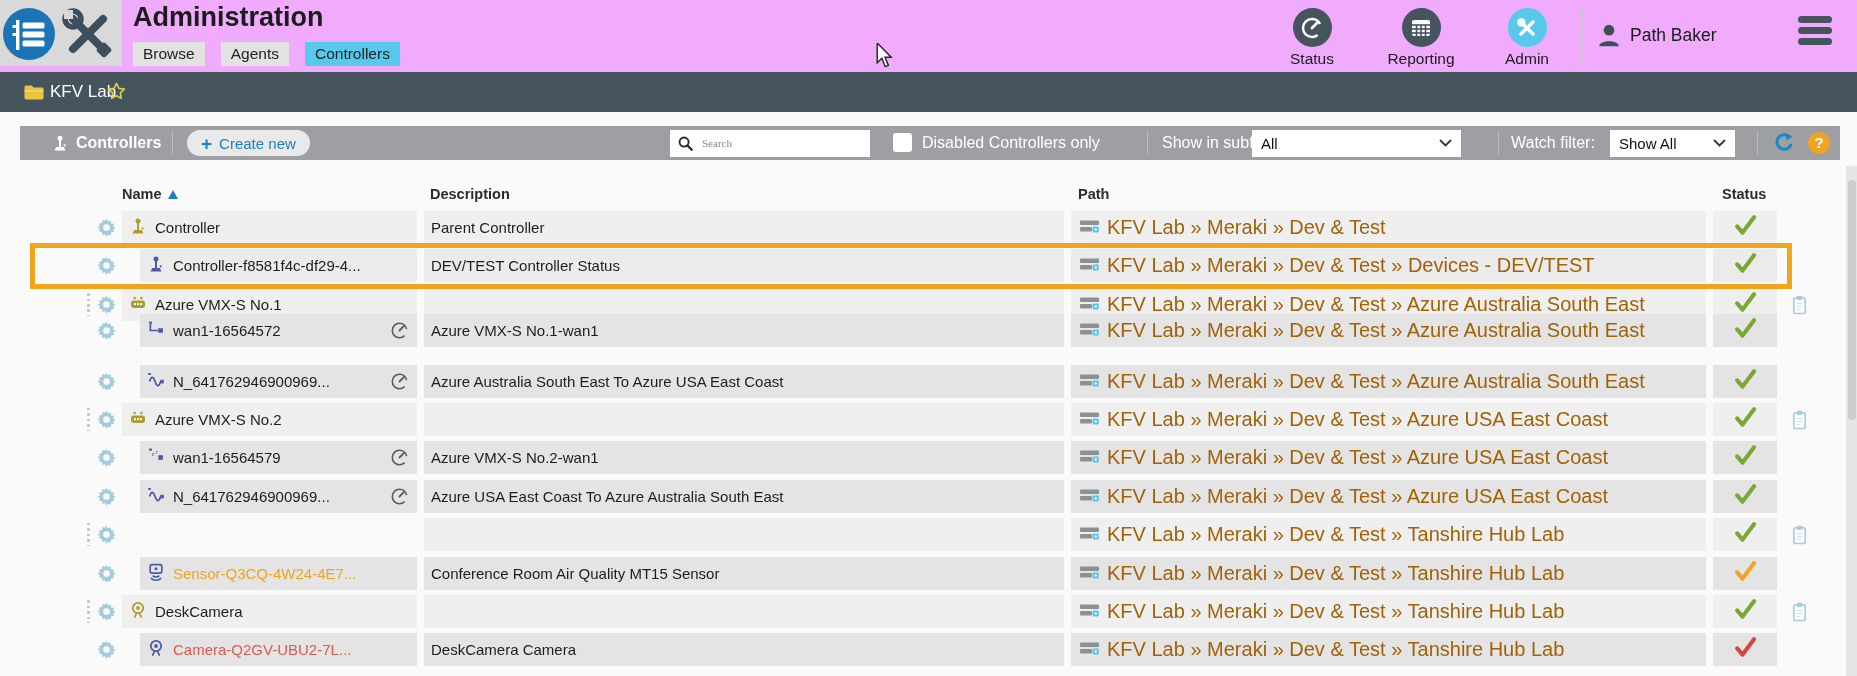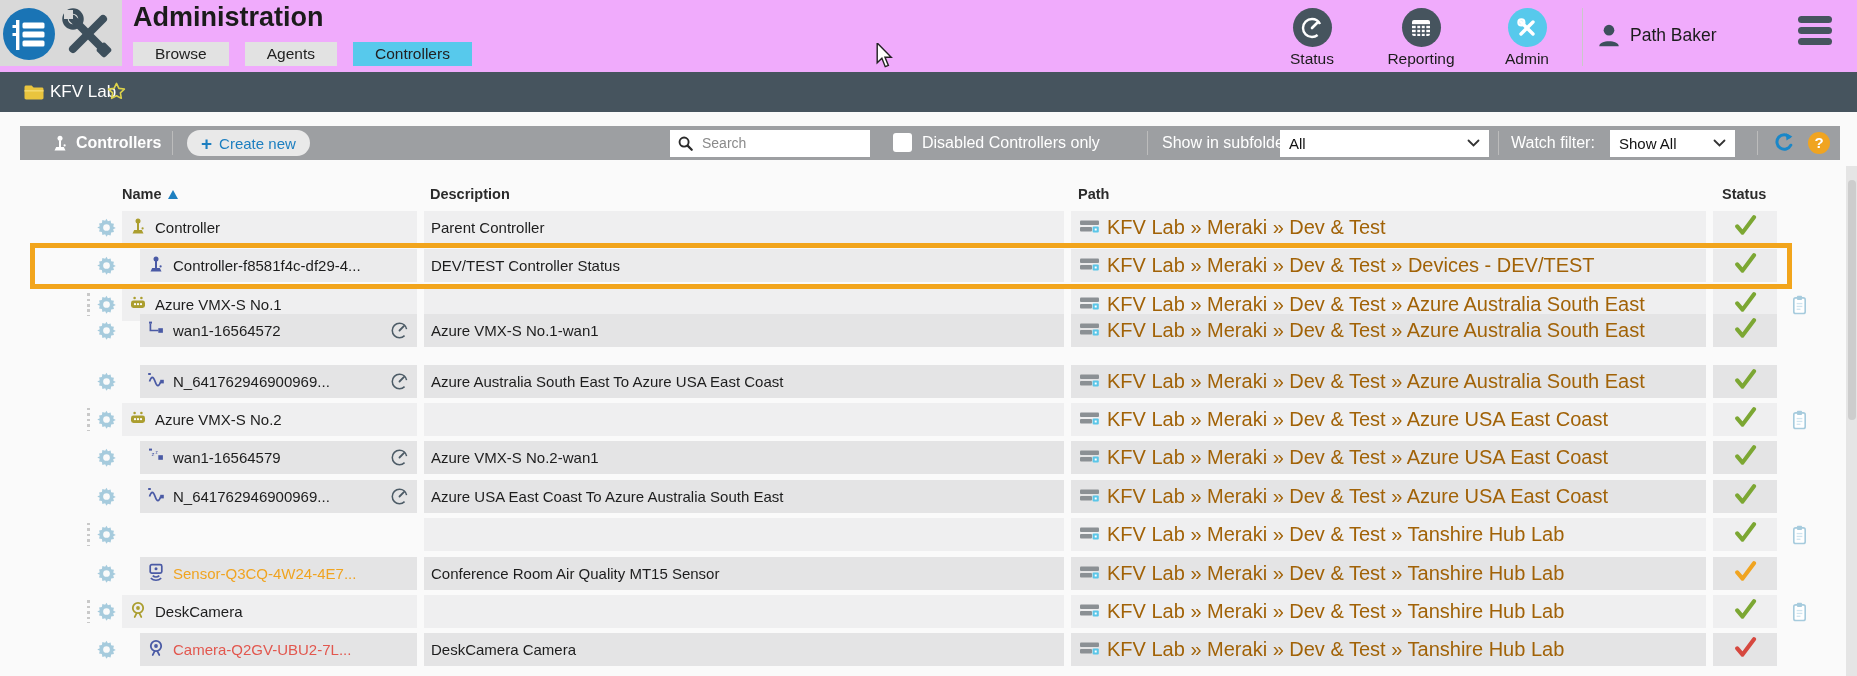--- a/index.html
+++ b/index.html
@@ -4,21 +4,21 @@
 <style>
   html,body{margin:0;padding:0;background:#e9e9e9;}
   #app{position:relative;width:1857px;height:676px;background:#fafafa;
        font-family:"Liberation Sans",sans-serif;overflow:hidden;}
   
   .topbar{position:absolute;left:0;top:0;width:1857px;height:72px;background:#f0abfc;}
   .logo-box{position:absolute;left:0;top:0;width:122px;height:66px;background:#d9d9d9;}
   .logo-box svg{position:absolute;}
   .page-title{position:absolute;left:133px;top:2px;font-size:27px;font-weight:600;color:#1b1b1b;}
   .tabs{position:absolute;left:133px;top:42px;display:flex;gap:16px;}
-  .tab{height:24px;line-height:24px;padding:0 22px;background:#e2e2e2;color:#222;
+  .tab{height:24px;line-height:24px;padding:0 10px;background:#e2e2e2;color:#222;
        font-size:15.5px;cursor:pointer;}
   .tab.active{background:#57c9ec;}
   .navitem{position:absolute;top:8px;width:78px;text-align:center;cursor:pointer;}
   .navitem .circ{width:39px;height:39px;border-radius:50%;background:#46545e;margin:0 auto;
        display:flex;align-items:center;justify-content:center;}
   .navitem .circ.cyan{background:#57c9ec;}
   .navitem .navlabel{font-size:15.5px;color:#1c1c1c;margin-top:3px;}
   .vdiv-top{position:absolute;left:1582px;top:8px;width:1px;height:58px;background:#c9c9c9;}
   .useritem{position:absolute;left:1596px;top:22px;display:flex;align-items:center;gap:8px;cursor:pointer;}
   .username{font-size:17.5px;color:#1c1c1c;}
@@ -32,22 +32,22 @@
   .toolbar .tb-abs{position:absolute;top:0;height:34px;display:flex;align-items:center;}
   .tb-label{color:#fff;font-size:16px;}
   .tb-label.bold{font-weight:700;}
   .tb-div{position:absolute;top:5px;width:1px;height:24px;background:#bcbcbc;}
   .pill{position:absolute;top:4px;height:26px;background:#e9e9e9;border-radius:13px;
         display:flex;align-items:center;padding:0 14px;gap:7px;cursor:pointer;}
   .pill .plus{color:#1d7fc0;font-size:19px;font-weight:700;line-height:1;}
   .pill .pill-txt{color:#1d7fc0;font-size:15px;}
   .searchbox{position:absolute;top:3.5px;height:27px;background:#fff;display:flex;
         align-items:center;padding:0 7px;gap:6px;}
-  .searchbox input{border:none;outline:none;font-size:14px;width:140px;background:transparent;
-        font-family:Liberation Sans, sans-serif;color:#333;}
+  .searchbox input{border:none;outline:none;font-size:11px;width:140px;background:transparent;
+        font-family:Liberation Serif, serif;color:#333;}
   .searchbox input::placeholder{color:#8a8a8a;}
   .cbx{position:absolute;top:7px;width:19px;height:19px;background:#fff;border-radius:3px;cursor:pointer;}
   .select{position:absolute;top:3.5px;height:27px;background:#fff;display:flex;align-items:center;
         justify-content:space-between;padding:0 9px;font-size:15px;color:#111;cursor:pointer;box-sizing:border-box;}
   .helpcirc{position:absolute;top:6px;width:22px;height:22px;border-radius:50%;background:#f0a421;
         color:#fff;font-size:15px;font-weight:700;text-align:center;line-height:22px;cursor:pointer;}
   .refresh{position:absolute;top:5px;cursor:pointer;}
   
   .thead{position:absolute;top:186px;font-size:14.5px;font-weight:700;color:#2b2b2b;}
   .sortarrow{display:inline-block;width:0;height:0;border-left:5.5px solid transparent;
@@ -205,21 +205,21 @@
 
     <div class="cbx" style="left:873px"></div>
     <div class="tb-abs" style="left:902px">
         <span class="tb-label">Disabled Controllers only</span>
       </div>
     <div class="tb-div" style="left:1127px"></div>
 
     <div class="tb-abs" style="left:1142px">
         <span class="tb-label">Show in subfolders:</span>
       </div>
-    <div class="select" style="left:1260px;width:209px">
+    <div class="select" style="left:1232px;width:209px">
       <span>All</span>
       <svg width="13" height="9" viewBox="0 0 13 9">
           <path d="M1.5 1.5l5 5 5-5" fill="none" stroke="#333" stroke-width="1.8" stroke-linecap="round"></path>
         </svg>
     </div>
     <div class="tb-div" style="left:1478px"></div>
 
     <div class="tb-abs" style="left:1491px">
         <span class="tb-label">Watch filter:</span>
       </div>

